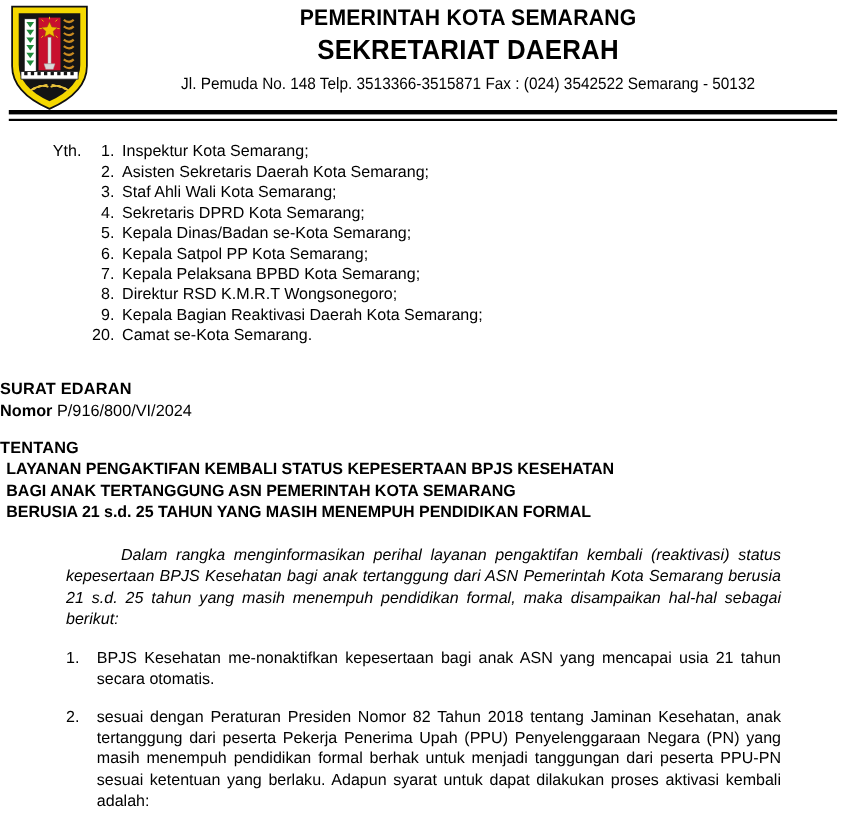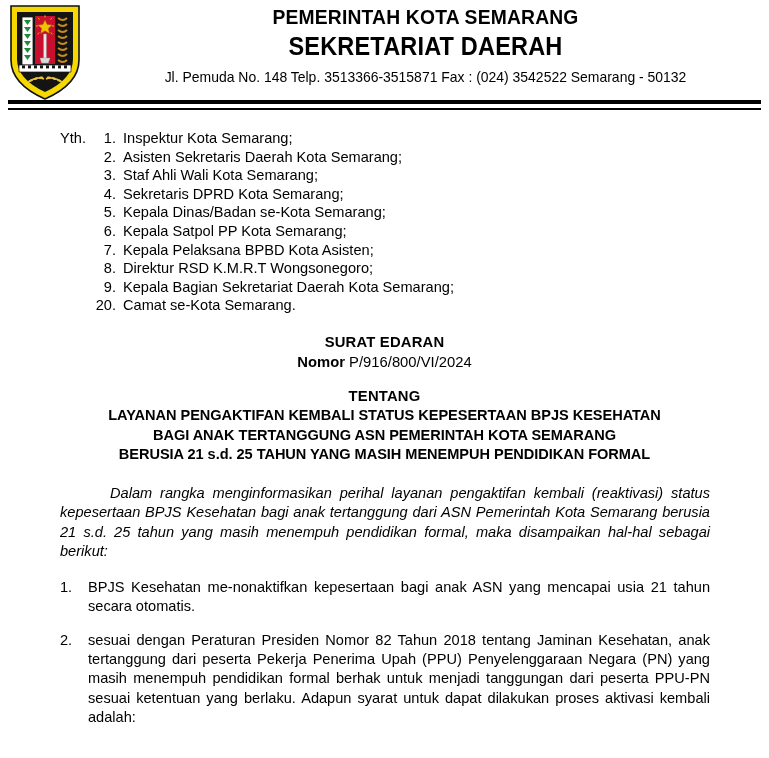--- a/index.html
+++ b/index.html
@@ -86,21 +86,21 @@
   
   .sheet {
     position: absolute;
     left: 0;
     top: 112px;
     right: 0;
   }
 
   .recipients {
     margin-top: 17px;
-    padding-left: 60px;
+    padding-left: 48px;
     font-size: 14.6px;
     line-height: 18.6px;
   }
   .rec-row {
     display: flex;
     align-items: baseline;
     white-space: nowrap;
   }
   .rec-yth {
     width: 35px;
@@ -109,22 +109,21 @@
   .rec-num {
     width: 28px;
     flex: 0 0 28px;
     text-align: right;
     padding-right: 7px;
     box-sizing: border-box;
   }
   .rec-text { flex: 1 1 auto; }
 
   .title-block {
-    margin-top: 18px;
-    text-align: center;
+    margin-top: 30px;
     font-size: 14.8px;
     line-height: 19.5px;
   }
   .t-surat {
     font-weight: bold;
     letter-spacing: 0.2px;
   }
   .t-nomor { margin-top: 1px; }
   .t-nomor b { font-weight: bold; }
   .t-tentang {
@@ -291,31 +290,31 @@
       <span class="rec-text">Kepala Dinas/Badan se-Kota Semarang;</span>
     </div>
     <div class="rec-row">
       <span class="rec-yth"></span>
       <span class="rec-num">6.</span>
       <span class="rec-text">Kepala Satpol PP Kota Semarang;</span>
     </div>
     <div class="rec-row">
       <span class="rec-yth"></span>
       <span class="rec-num">7.</span>
-      <span class="rec-text">Kepala Pelaksana BPBD Kota Asisten;</span>
+      <span class="rec-text">Kepala Pelaksana BPBD Kota Semarang;</span>
     </div>
     <div class="rec-row">
       <span class="rec-yth"></span>
       <span class="rec-num">8.</span>
       <span class="rec-text">Direktur RSD K.M.R.T Wongsonegoro;</span>
     </div>
     <div class="rec-row">
       <span class="rec-yth"></span>
       <span class="rec-num">9.</span>
-      <span class="rec-text">Kepala Bagian Sekretariat Daerah Kota Semarang;</span>
+      <span class="rec-text">Kepala Bagian Reaktivasi Daerah Kota Semarang;</span>
     </div>
     <div class="rec-row">
       <span class="rec-yth"></span>
       <span class="rec-num">20.</span>
       <span class="rec-text">Camat se-Kota Semarang.</span>
     </div>
   </div>
 
   <div class="title-block">
     <div class="t-surat">SURAT EDARAN</div>

